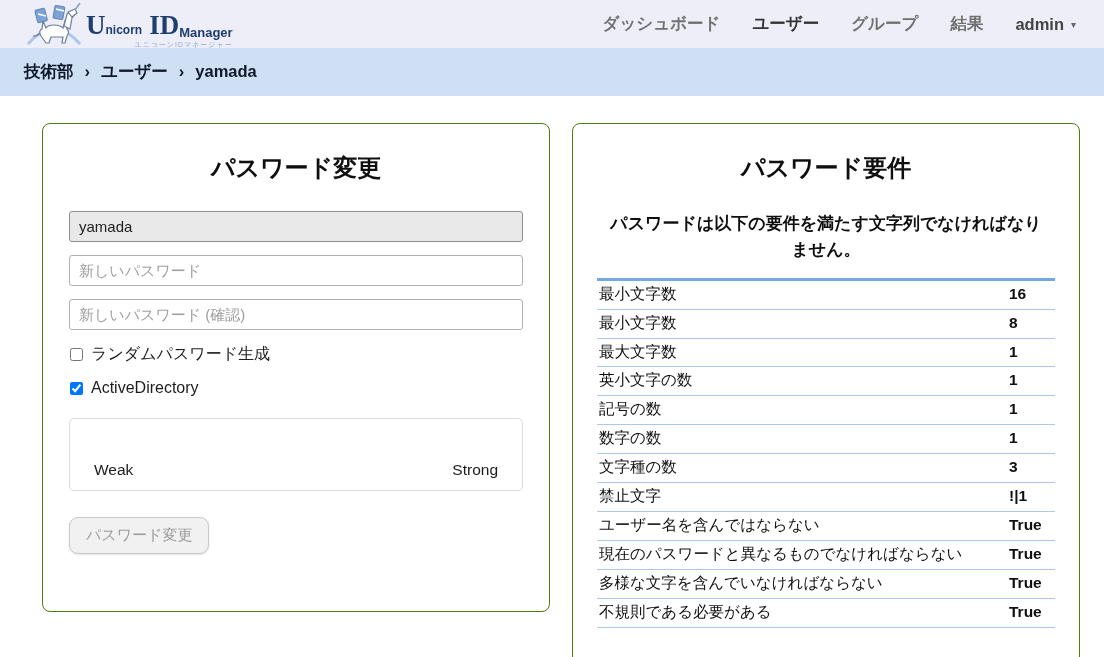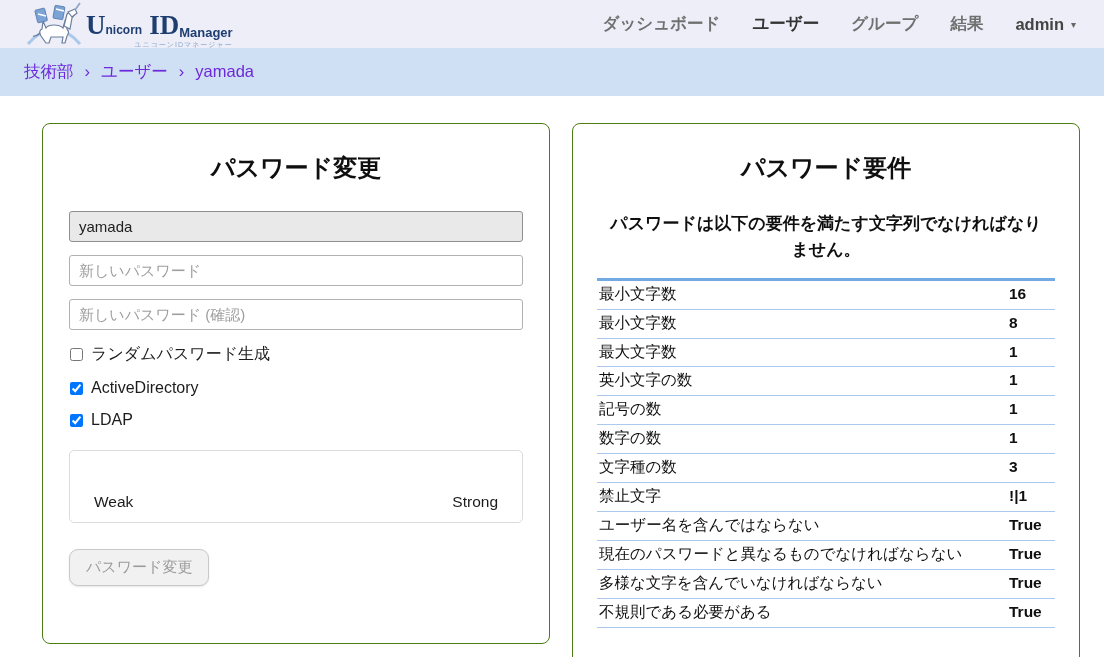--- a/index.html
+++ b/index.html
@@ -28,21 +28,21 @@
     letter-spacing:1px; white-space:nowrap;
   }
   nav { display:flex; align-items:center; }
   nav a { margin-left:32px; font-size:16.5px; font-weight:700; color:#707070; text-decoration:none; cursor:pointer; }
   nav a.active { color:#333; }
   nav a.user { color:#444; }
   .caret { font-size:10px; color:#666; margin-left:7px; vertical-align:2px; }
 
   
   .breadcrumb {
-    background:#cfe0f4; padding:13px 24px; font-size:16.5px; font-weight:normal; color:#6d28d9;
+    background:#cfe0f4; padding:13px 24px; font-size:16.5px; font-weight:bold; color:#0f172a;
   }
   .breadcrumb .sep { margin:0 11px; }
   .breadcrumb .crumb { cursor:pointer; }
 
   
   main { display:flex; gap:22px; padding:27px 24px 0 42px; align-items:flex-start; }
   .card { width:508px; background:#fff; border:1px solid #4d7c0f; border-radius:8px; }
   .card.left  { padding:18px 26px 57px; }
   .card.right { padding:18px 24px 37px; }
   h2.card-title { text-align:center; font-size:24px; font-weight:bold; color:#0f0f0f; margin:10px 0 27px; }
@@ -141,24 +141,20 @@
       <label class="chk">
         <input type="checkbox" style="">
         <span>ランダムパスワード生成</span>
       </label>
 
       <label class="chk">
         <input type="checkbox" checked="" style="">
         <span>ActiveDirectory</span>
       </label>
 
-      <label class="chk">
-        <input type="checkbox" checked="" style="">
-        <span>LDAP</span>
-      </label>
 
       <div class="strength">
         <div class="labels">
           <span>Weak</span>
           <span>Strong</span>
         </div>
       </div>
 
       <button class="submit">パスワード変更</button>
     </section>

